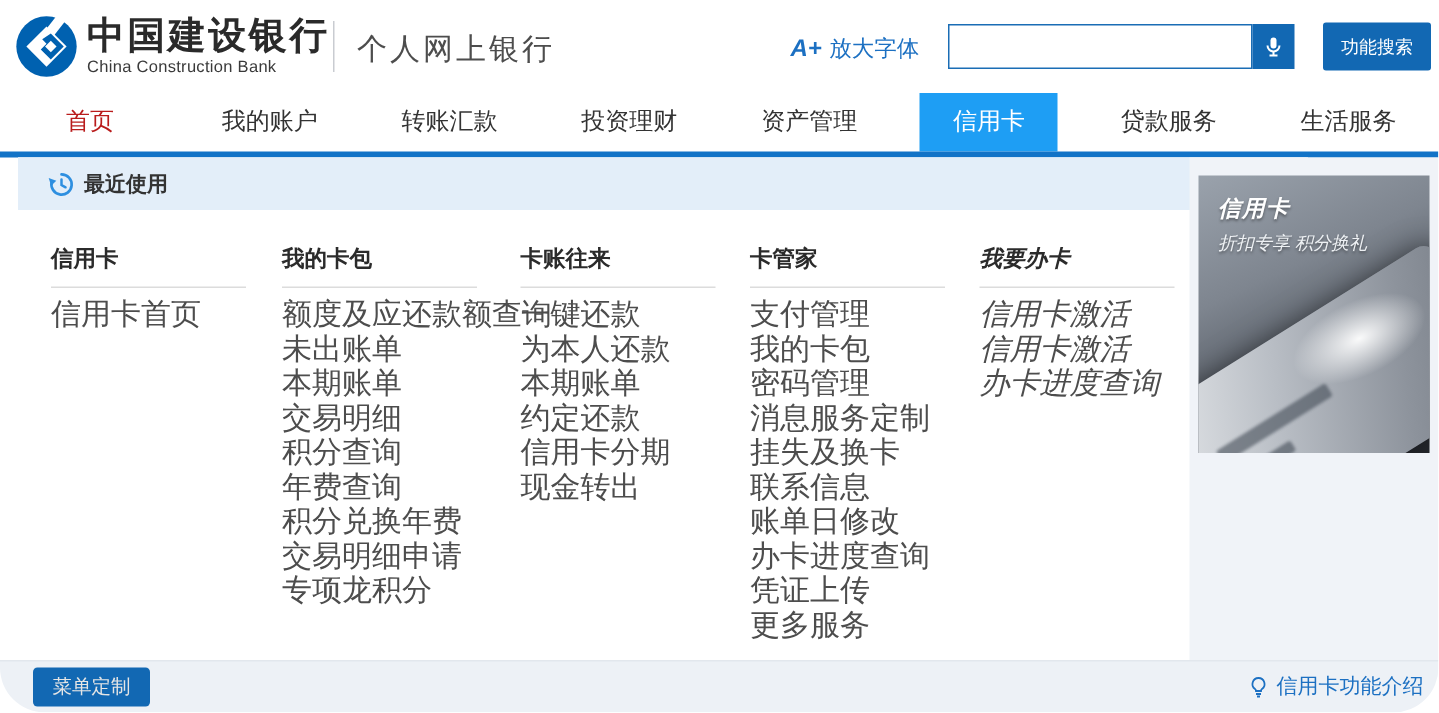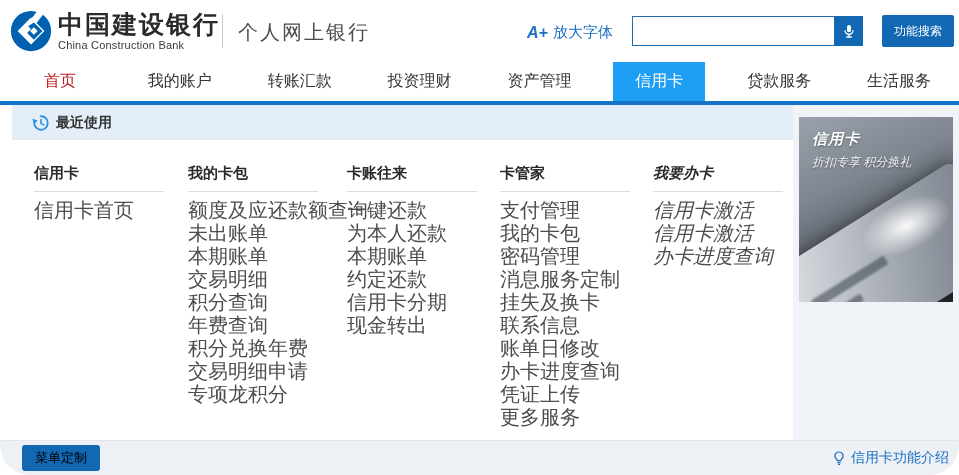--- a/index.html
+++ b/index.html
@@ -61,21 +61,21 @@
               background:radial-gradient(ellipse at center,rgba(255,255,255,.95),rgba(255,255,255,0) 70%);
               transform:rotate(6deg);}
   .emboss{position:absolute;background:#39424d;opacity:.55;border-radius:2px;filter:blur(1px);}
   .e1{left:40px;top:44px;width:86px;height:10px;}
   .e2{left:40px;top:64px;width:46px;height:8px;}
 
   
   .footer{position:absolute;top:440px;left:0;right:0;height:35px;background:#EDF1F6;
           border-top:1px solid #E2E7ED;box-sizing:border-box;}
   .customize-btn{position:absolute;left:22px;top:4px;height:26px;padding:0 13px;
-          background:var(--button-blue,#1268B3);color:#000000;border:none;border-radius:3px;
+          background:var(--button-blue,#1268B3);color:#e5e5e5;border:none;border-radius:3px;
           font-size:13px;cursor:pointer;font-family:"Liberation Sans","DejaVu Sans",sans-serif;}
   .intro-link{position:absolute;right:10px;top:0;height:100%;display:flex;align-items:center;gap:4px;
           color:var(--link-blue,#1C70C2);font-size:14px;cursor:pointer;}
 </style>
 </head>
 <body>
 
 <div class="screen">
 
   <div class="header">

